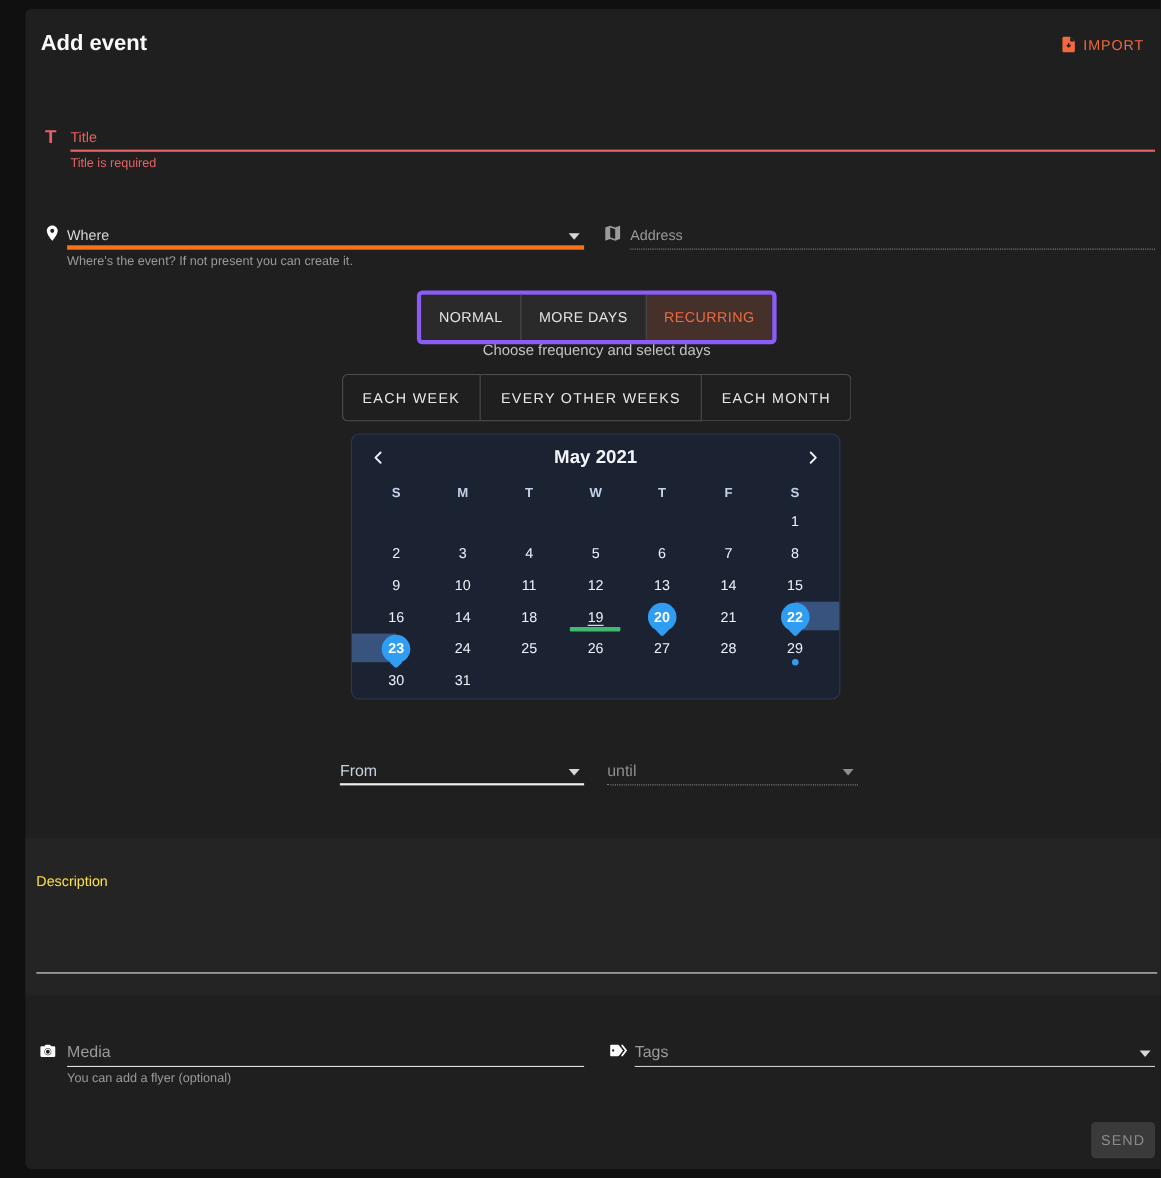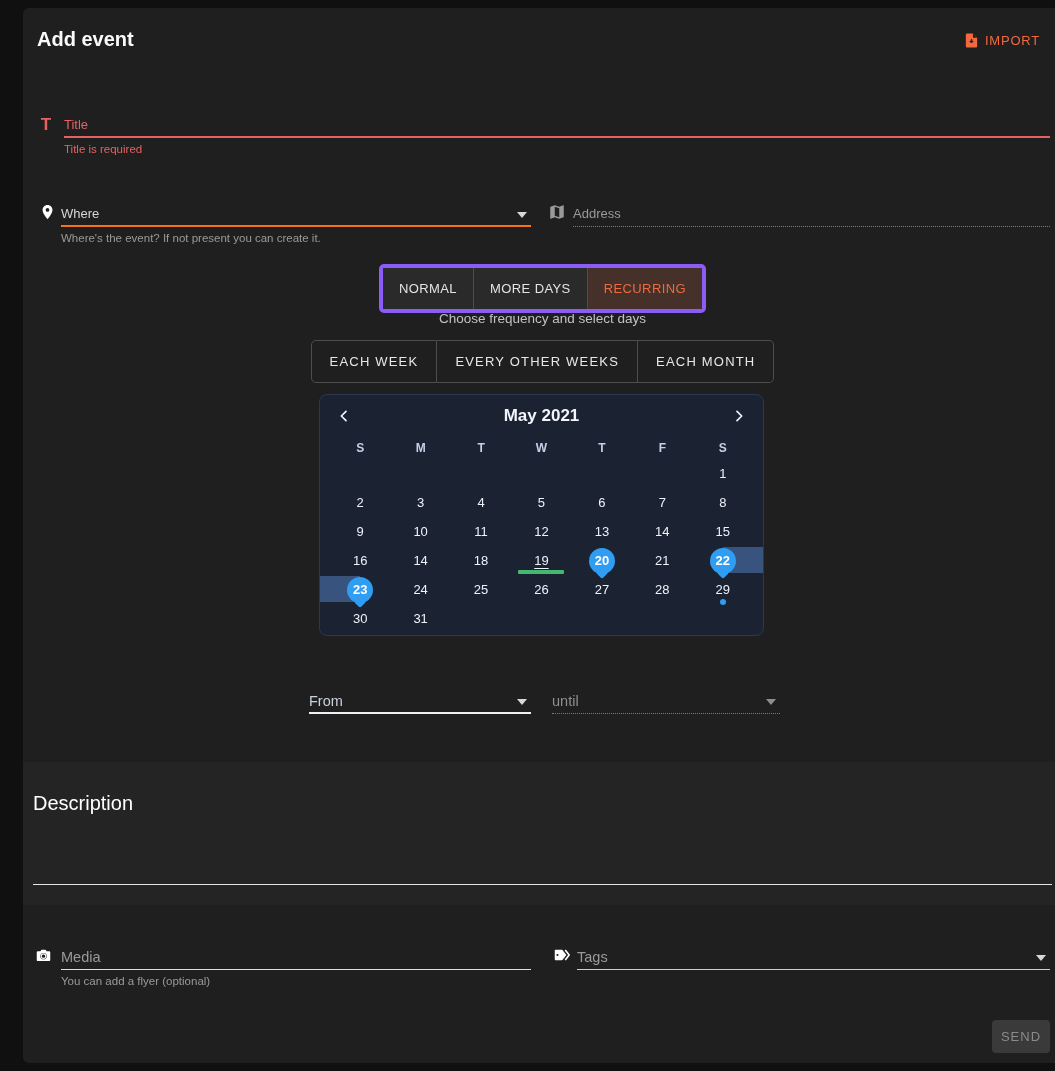--- a/index.html
+++ b/index.html
@@ -22,21 +22,21 @@
   .helper{font-size:11.5px;color:#9a9a9a;margin-top:5px;}
   .caret{position:absolute;right:4px;top:11px;width:0;height:0;
          border-left:5px solid transparent;border-right:5px solid transparent;border-top:6px solid #d8d8d8;}
   
   .title-row{left:14px;top:104px;width:1013px;}
   .t-icon{width:18px;font-size:17px;font-weight:bold;color:var(--red);line-height:26px;text-align:center;flex:none;}
   .title-input{margin-left:9px;color:var(--red);border-bottom:2px solid var(--red);}
   .error{font-size:11.5px;color:var(--red);margin-top:5px;}
   
   .where-row{left:14px;top:193px;width:494px;}
-  .where-input{margin-left:4px;color:#d6d6d6;border-bottom:2px solid #f97316;}
+  .where-input{margin-left:4px;color:#d6d6d6;border-bottom:4px solid #f97316;}
   .addr-row{left:524px;top:193px;width:503px;}
   .addr-input{margin-left:6px;color:#9a9a9a;border-bottom:1px dotted #7a7a7a;}
   
   .mode-tabs-wrap{position:absolute;top:256px;left:0;width:100%;display:flex;justify-content:center;}
   .mode-tabs{display:inline-flex;border:4px solid #8b5cf6;border-radius:5px;overflow:hidden;}
   .tab{background:#2a2a2a;color:#e4e4e4;border:none;border-left:1px solid #4d4d4d;
        padding:0 16px;height:41px;font-size:13px;letter-spacing:.4px;cursor:pointer;}
   .tab:first-child{border-left:none;}
   .tab.selected{background:#46312a;color:#ee6a41;}
   .hint{position:absolute;top:303px;left:0;width:100%;text-align:center;font-size:13.5px;color:#c2c2c2;}
@@ -73,21 +73,21 @@
              border-radius:50%;background:var(--blue);}
   
   .from-row{left:286px;top:680px;width:222px;}
   .from-input{color:#c8d1dd;font-size:14.5px;border-bottom:2px solid #eef0f3;}
   .until-row{left:529px;top:680px;width:228px;}
   .until-input{color:#8e8e8e;font-size:14.5px;border-bottom:1px dotted #7a7a7a;}
   .until-row .caret{border-top-color:#8e8e8e;}
   
   .desc-section{position:absolute;left:0;top:754px;width:100%;height:143px;background:#242424;}
   .desc-input{position:absolute;left:10px;top:30px;right:10px;bottom:15px;cursor:text;}
-  .desc-label{font-size:20px;color:#ffffff;}
+  .desc-label{font-size:13px;color:#fde047;}
   .desc-underline{position:absolute;left:10px;right:10px;top:122px;border-bottom:1px solid #e4e4e4;}
   
   .media-row{left:10px;top:936px;width:498px;}
   .media-input{margin-left:8px;color:#9a9a9a;font-size:14.5px;border-bottom:1px solid #e0e0e0;}
   .tags-row{left:530px;top:936px;width:497px;}
   .tags-input{margin-left:4px;color:#9a9a9a;font-size:14.5px;border-bottom:1px solid #cfcfcf;}
   
   .send-btn{position:absolute;right:12px;bottom:10px;width:58px;height:33px;background:#3a3a3a;border:none;
             border-radius:4px;color:#8a8a8a;font-size:13px;letter-spacing:1px;cursor:pointer;}
 </style>

